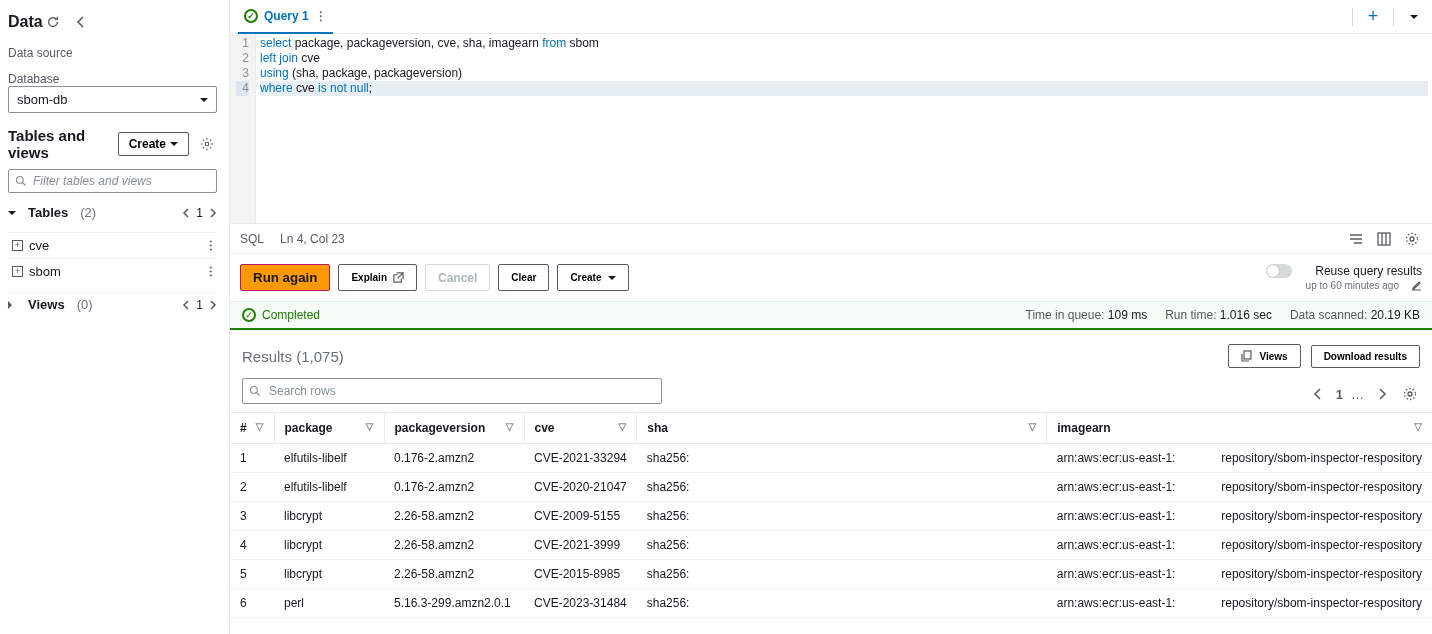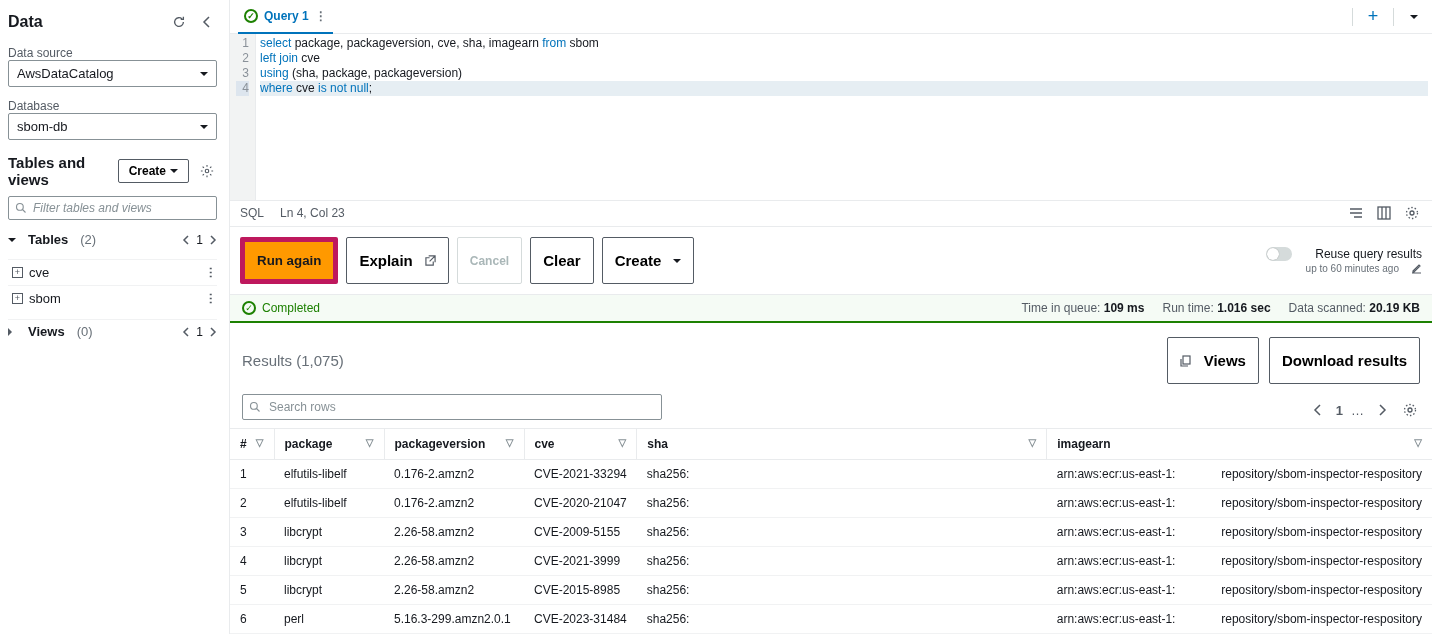--- a/index.html
+++ b/index.html
@@ -1,18 +1,18 @@
 <!DOCTYPE html>
 <html><head>
 <meta charset="utf-8">
 <style>
 * { box-sizing:border-box; margin:0; padding:0; font-family:"Amazon Ember","Helvetica Neue",Arial,sans-serif; }
 body { width:1432px; height:634px; display:flex; font-size:13px; color:#16191f; background:#fff; overflow:hidden;}
 .sidebar { width:230px; border-right:1px solid #e9ebed; padding:8px 12px 8px 8px; display:flex; flex-direction:column; gap:8px;}
-.sb-header{display:flex;align-items:center;justify-content:space-between;padding:4px 0 2px 0;}
+.sb-header{display:flex;align-items:center;justify-content:flex-start;padding:4px 0 2px 0;}
 .sb-title{font-size:16px;font-weight:700;}
 .sb-icons{display:flex;gap:8px;color:#545b64;}
 .sb-label{font-size:12px;color:#545b64;margin-top:4px;}
 .select{position:relative;border:1px solid #879196;border-radius:2px;padding:5px 24px 5px 8px;background:#fff;font-size:13px;width:100%;}
 .select::after{content:"";position:absolute;right:8px;top:50%;border:4px solid transparent;border-top-color:#16191f;transform:translateY(-2px);}
 .tv-row{display:flex;align-items:center;justify-content:space-between;margin-top:6px;}
 .tv-title{font-size:15px;font-weight:700;}
 .tv-btns{display:flex;align-items:center;gap:8px;}
 .btn{border:1px solid #545b64;background:#fff;border-radius:2px;padding:4px 10px;font-size:12px;font-weight:600;cursor:pointer;display:inline-flex;align-items:center;gap:4px;}
 .btn .caret{border:4px solid transparent;border-top-color:#16191f;transform:translateY(2px);}
@@ -39,34 +39,34 @@
 .editor{display:flex;background:#fff;height:190px;border-bottom:1px solid #e9ebed;}
 .gutter{background:#f2f3f3;color:#8a9199;text-align:right;padding:2px 6px;font-family:Consolas,Menlo,monospace;font-size:12px;line-height:15px;border-right:1px solid #e9ebed;min-width:26px;}
 .codewrap{flex:1;overflow:hidden;}
 .code{font-family:Consolas,Menlo,monospace;font-size:12px;line-height:15px;padding:2px 4px;white-space:pre;}
 .kw{color:#0073bb;}
 .cline{background:#e6eef3;display:block;width:100%;}
 .statusbar{display:flex;align-items:center;justify-content:space-between;height:30px;padding:0 10px;border-bottom:1px solid #e9ebed;font-size:12px;color:#545b64;}
 .statusbar .right{display:flex;gap:8px;}
 .actionbar{display:flex;align-items:center;justify-content:space-between;padding:10px;border-bottom:1px solid #e9ebed;}
 .actionbar .left{display:flex;gap:8px;}
-.btn-primary{background:#ff9900;border:5px solid #be185d;color:#16191f;font-weight:700;padding:5px 12px;border-radius:2px;cursor:pointer;}
-.btn-sec{border:1px solid #545b64;background:#fff;padding:14px 12px;border-radius:2px;font-weight:700;font-size:15px;cursor:pointer;display:inline-flex;align-items:center;gap:12px;}
+.btn-primary{background:#ff9900;border:1px solid #be185d;color:#16191f;font-weight:700;padding:5px 12px;border-radius:2px;cursor:pointer;}
+.btn-sec{border:1px solid #545b64;background:#fff;padding:5px 12px;border-radius:2px;font-weight:700;font-size:10px;cursor:pointer;display:inline-flex;align-items:center;gap:6px;}
 .btn-dis{border:1px solid #d5dbdb;color:#aab7b8;background:#fff;padding:5px 12px;border-radius:2px;font-weight:700;font-size:12px;}
 .reuse{font-size:12px;color:#16191f;display:flex;flex-direction:column;align-items:flex-end;gap:2px;}
 .reuse .sub{font-size:10px;color:#687078;display:flex;align-items:flex-end;gap:12px;}
 .toggle{width:26px;height:14px;border-radius:8px;background:#d5dbdb;position:relative;display:inline-block;}
 .toggle::after{content:"";position:absolute;left:1px;top:1px;width:12px;height:12px;background:#fff;border-radius:50%;box-shadow:0 0 1px rgba(0,0,0,.4);}
 .restabs{display:flex;border-bottom:1px solid #e9ebed;padding:0 10px;height:34px;align-items:flex-end;gap:18px;font-size:13px;}
 .restab{padding:0 2px 8px;cursor:pointer;color:#545b64;font-weight:600;}
 .restab.active{color:#0073bb;border-bottom:2px solid #0073bb;}
 .runstatus{display:flex;align-items:center;justify-content:space-between;background:#f5fbf5;border-bottom:2px solid #1d8102;padding:6px 12px;font-size:12px;}
 .runstatus .left{display:flex;align-items:center;gap:6px;color:#1d8102;}
 .runstatus .right{display:flex;gap:18px;color:#545b64;}
-.runstatus .right b{color:#16191f;font-weight:700;}
+.runstatus .right b{color:#16191f;font-weight:400;}
 .results-hdr{display:flex;align-items:center;justify-content:space-between;padding:14px 12px 8px;}
 .results-hdr h3{font-size:15px;font-weight:700;}
 .results-hdr h3 span{color:#687078;font-weight:400;}
 .results-hdr .right{display:flex;gap:10px;align-items:center;}
 .search-rows{position:relative;border:1px solid #879196;border-radius:2px;padding:5px 6px 5px 26px;font-size:12px;color:#879196;width:420px;margin:2px 12px 8px;}
 .search-rows svg{position:absolute;left:6px;top:50%;transform:translateY(-50%);}
 .pager2{display:flex;gap:8px;align-items:center;color:#545b64;font-size:13px;}
 .table{width:100%;border-collapse:collapse;font-size:12px;}
 .table th{text-align:left;font-weight:700;padding:8px 10px;border-top:1px solid #e9ebed;border-bottom:1px solid #e9ebed;white-space:nowrap;}
 .table th .fil{float:right;color:#879196;font-size:10px;}
@@ -95,21 +95,20 @@
         </span>
       <span class="icon-btn">
           <svg width="10" height="14" viewBox="0 0 10 14">
             <path class="chev" d="M7 2 2 7l5 5"></path>
           </svg>
         </span>
     </div>
   </div>
   <div>
     <div class="sb-label">Data source</div>
-    <div class="select">AwsDataCatalog</div>
   </div>
   <div>
     <div class="sb-label">Database</div>
     <div class="select">sbom-db</div>
   </div>
   <div class="tv-row">
     <div class="tv-title">Tables and views</div>
     <div class="tv-btns">
       <button class="btn">
           <span>Create</span>

